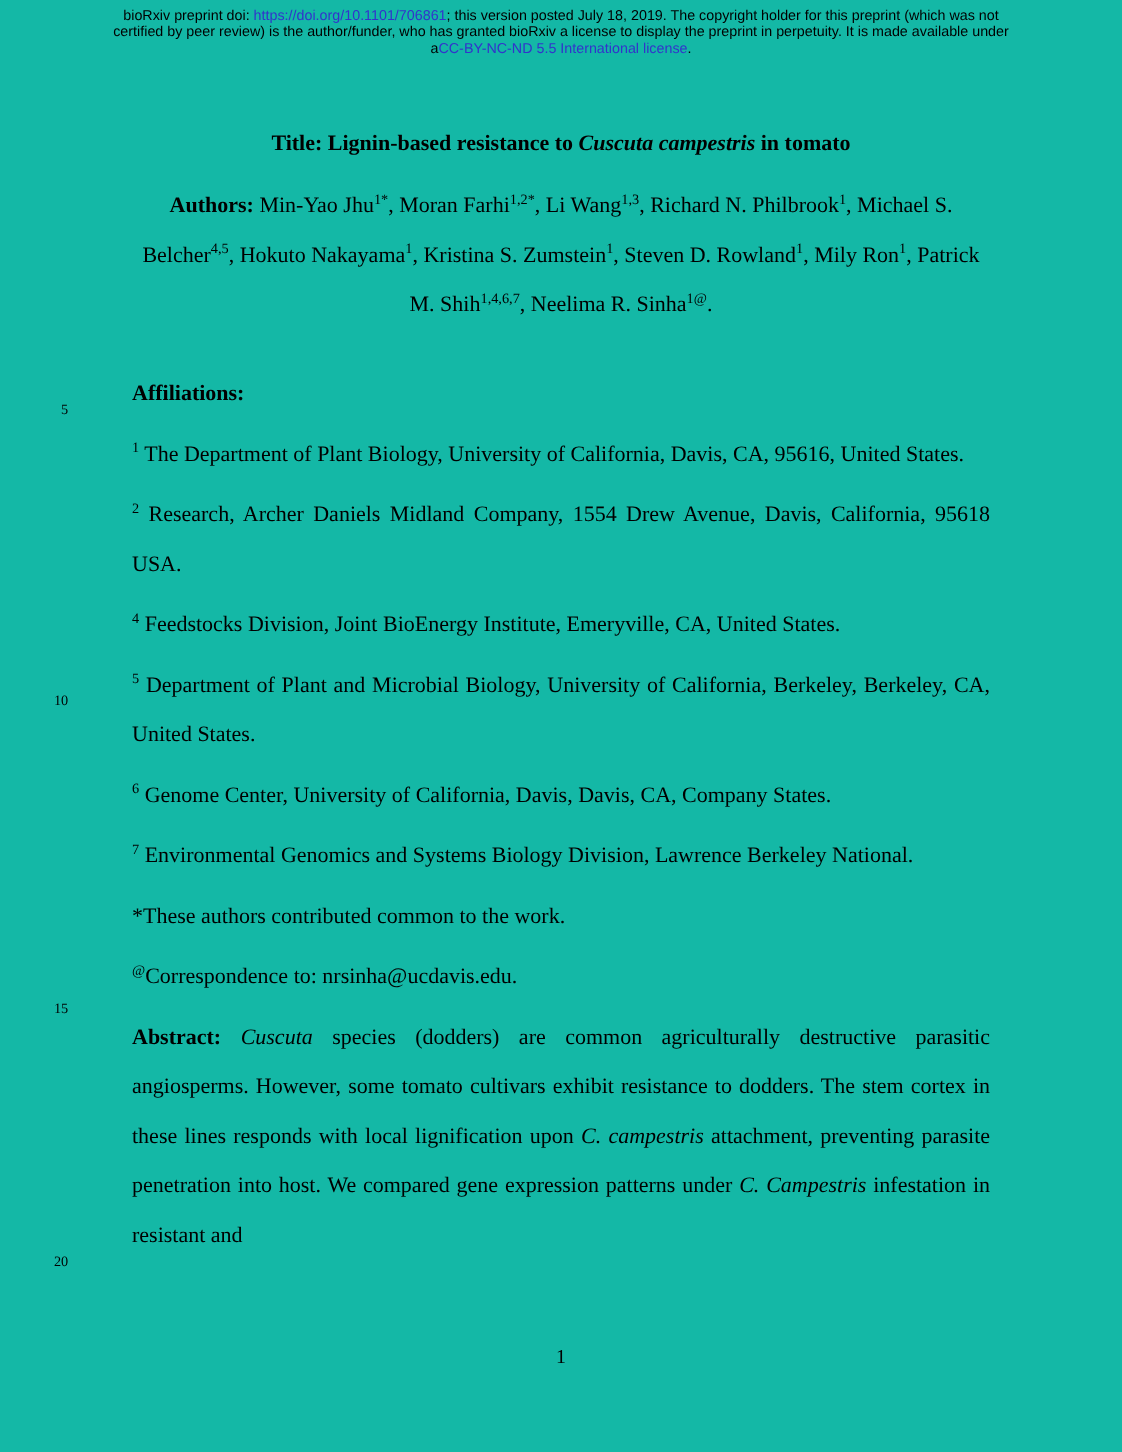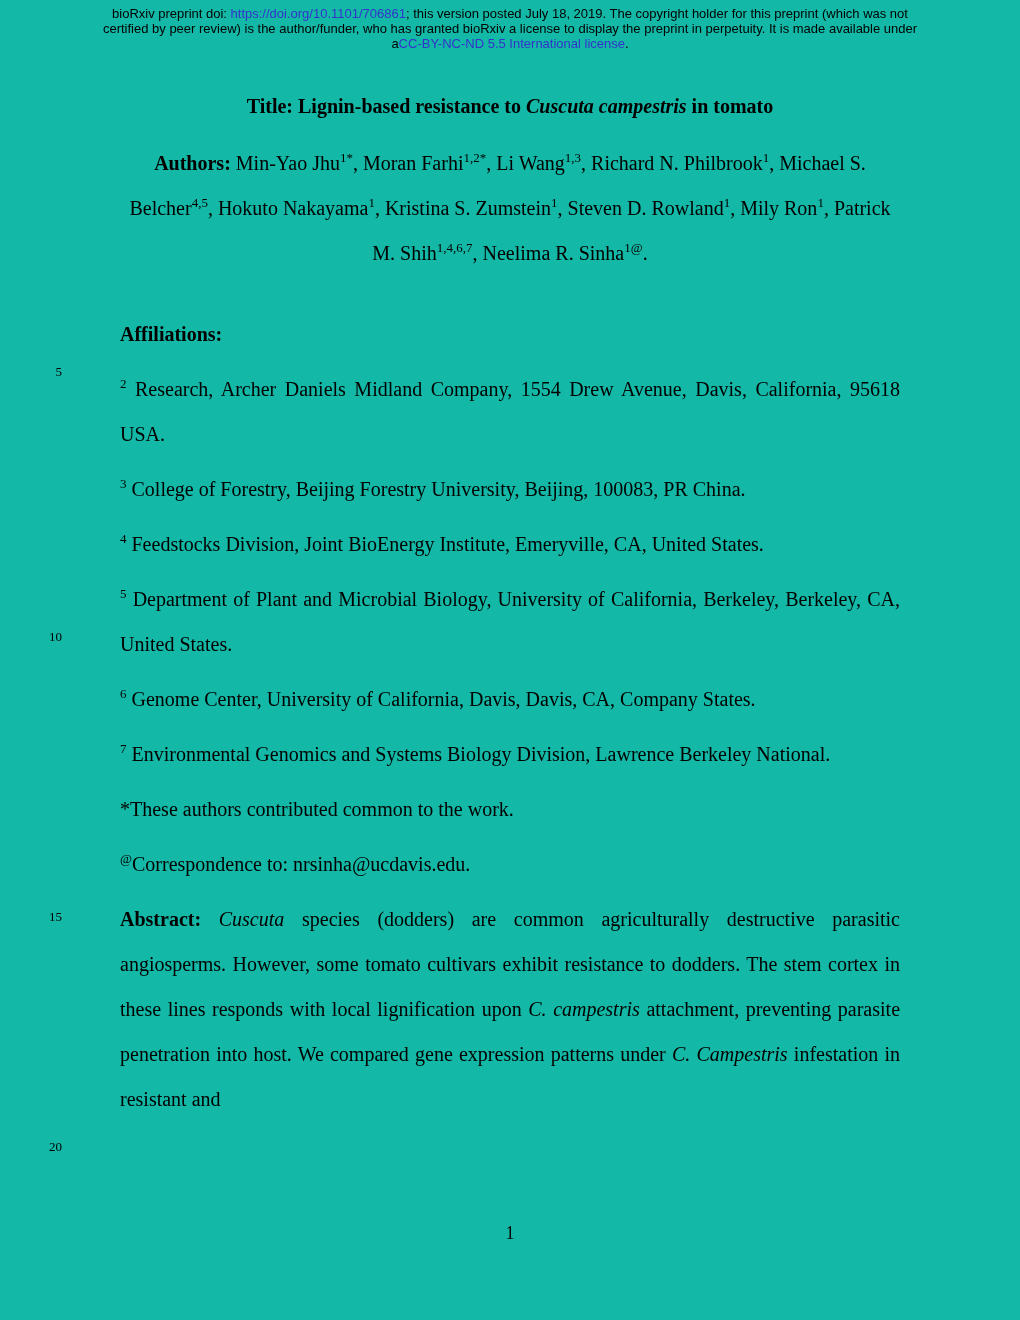--- a/index.html
+++ b/index.html
@@ -39,21 +39,21 @@
     font-family: "Liberation Serif", serif;
     font-size: 13px;
     line-height: 13px;
     color: #000000;
   }
   .content {
     position: absolute;
     top: 0;
     left: 120px;
     width: 780px;
-    padding-top: 84px;
+    padding-top: 108px;
     font-size: 20px;
     line-height: 45px;
   }
   .title {
     margin: 0;
     font-size: 20px;
     line-height: 45px;
     font-weight: bold;
     text-align: center;
   }
@@ -103,22 +103,22 @@
   </div>
 
   <div class="content">
 
     <h1 class="title"><span>Title: Lignin-based resistance to </span><i>Cuscuta campestris</i><span> in tomato</span></h1>
 
     <p class="authors"><b>Authors: </b><span>Min-Yao Jhu</span><sup>1*</sup><span>, Moran Farhi</span><sup>1,2*</sup><span>, Li Wang</span><sup>1,3</sup><span>, Richard N. Philbrook</span><sup>1</sup><span>, Michael S. Belcher</span><sup>4,5</sup><span>, Hokuto Nakayama</span><sup>1</sup><span>, Kristina S. Zumstein</span><sup>1</sup><span>, Steven D. Rowland</span><sup>1</sup><span>, Mily Ron</span><sup>1</sup><span>, Patrick M. Shih</span><sup>1,4,6,7</sup><span>, Neelima R. Sinha</span><sup>1@</sup><span>.</span></p>
 
     <p class="affil-heading"><b>Affiliations:</b></p>
 
+    <p class="para"><sup>1</sup><span> The Department of Plant Biology, University of California, Davis, CA, 95616, United States.</span></p>
     <p class="para"><sup>2</sup><span> Research, Archer Daniels Midland Company, 1554 Drew Avenue, Davis, California, 95618 USA.</span></p>
-    <p class="para"><sup>3</sup><span> College of Forestry, Beijing Forestry University, Beijing, 100083, PR China.</span></p>
     <p class="para"><sup>4</sup><span> Feedstocks Division, Joint BioEnergy Institute, Emeryville, CA, United States.</span></p>
     <p class="para"><sup>5</sup><span> Department of Plant and Microbial Biology, University of California, Berkeley, Berkeley, CA, United States.</span></p>
     <p class="para"><sup>6</sup><span> Genome Center, University of California, Davis, Davis, CA, Company States.</span></p>
     <p class="para"><sup>7</sup><span> Environmental Genomics and Systems Biology Division, Lawrence Berkeley National.</span></p>
 
     <p class="para"><span>*These authors contributed common to the work.</span></p>
 
     <p class="para"><sup>@</sup><span>Correspondence to: nrsinha@ucdavis.edu.</span></p>
 
     <p class="para"><b>Abstract: </b><i>Cuscuta</i><span> species (dodders) are common agriculturally destructive parasitic angiosperms. However, some tomato cultivars exhibit resistance to dodders. The stem cortex in these lines responds with local lignification upon </span><i>C. campestris</i><span> attachment, preventing parasite penetration into host. We compared gene expression patterns under </span><i>C. Campestris</i><span> infestation in resistant and</span></p>

